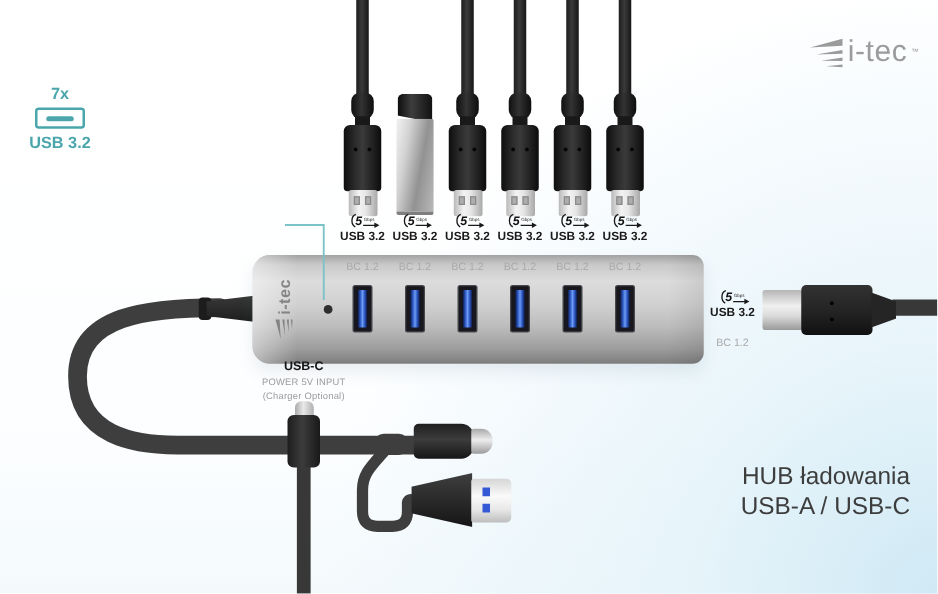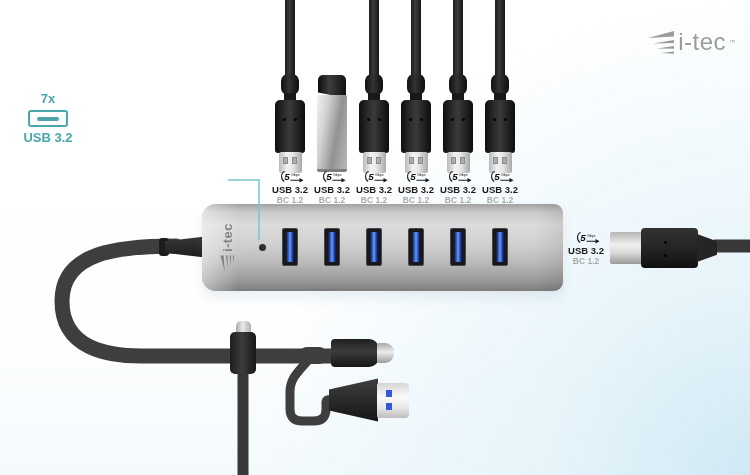--- a/index.html
+++ b/index.html
@@ -54,21 +54,21 @@
   .fd-cap{width:28px; height:23px; border-radius:5px 5px 2px 2px;
     background:linear-gradient(90deg,#0c0c0c,#3d3d3d 40%,#111);
     clip-path:polygon(0 0,100% 0,100% 100%,0 76%);}
   .fd-body{width:30px; height:77px; border-radius:2px;
     background:linear-gradient(100deg,#f2f2f2 0%, #d2d2d2 28%, #929292 62%, #b9b9b9 100%);
     border-bottom:3px solid #7e7e7e; box-sizing:border-box;}
 
   
   .plabel{width:52px; text-align:center;}
   .plabel .std{font-size:9.5px; font-weight:bold; color:#1a1a1a; margin-top:1px; letter-spacing:0px;}
-  .plabel .bc{font-size:8.5px; color:#a9a9a9; margin-top:0;font-weight:bold;}
+  .plabel .bc{font-size:8.5px; color:#a9a9a9; margin-top:13px;}
   .speed-svg{display:block; margin:0 auto; width:27px; height:13px;}
 
   
   .led-label{left:150px; top:168px; width:76px; text-align:right; font-size:9.5px; font-weight:bold; color:#111; line-height:11px;}
   .pw-label{left:193px; top:288px; width:100px; text-align:center;}
   .pw-label .t{font-size:10px; font-weight:bold; color:#151515;}
   .pw-label .s{font-size:7.5px; color:#9b9b9b; margin-top:2px; letter-spacing:.2px;}
   .caption{right:22px; top:369px; text-align:right; font-size:19.5px; color:var(--caption); line-height:24px;}
   .usbc-up-tip{left:236px; top:321px; width:15px; height:12px; border-radius:5px 5px 1px 1px;
     background:linear-gradient(90deg,#a9a9a9,#e9e9e9 45%,#b0b0b0);}
@@ -103,21 +103,21 @@
 <div id="stage" style="--accent: #4BA6AC; --brand: #9B9B9B; --caption: #3D3D3D;">
 
   <svg class="abs" width="750" height="475" style="left:0;top:0;z-index:1;">
     <path d="M 243 368 L 243 475" stroke="#383838" stroke-width="11" fill="none"></path>
     <path d="M 176 246 C 118 246 62 252 62 301 C 62 349 108 356 142 356 L 333 356" stroke="#3e3e3e" stroke-width="15" fill="none" stroke-linecap="round"></path>
     <rect x="299" y="347" width="28" height="17" rx="8" fill="#3e3e3e"></rect>
     <path d="M 311 357 C 298 372 290 378 290 392 L 290 409 Q 290 421 302 421 L 314 421 Q 326 421 326 409 L 326 402 Q 327 398 332 401" stroke="#3e3e3e" stroke-width="9" fill="none" stroke-linecap="round"></path>
     <path d="M 714 246 L 750 246" stroke="#383838" stroke-width="13" fill="none"></path>
   </svg>
 
-  <div class="abs badge" style="z-index:4;margin-top:24px;">
+  <div class="abs badge" style="z-index:4;">
     <div class="count">7x</div>
     <div class="usb-icon">
         <div class="bar"></div>
       </div>
     <div class="std">USB 3.2</div>
   </div>
 
   <div class="abs brand" style="z-index:4;">
     <svg width="30" height="26" viewBox="0 0 30 26">
       <path d="M29 2 L3 9 L29 7.5 Z" fill="#9b9b9b"></path>
@@ -285,20 +285,25 @@
         </div>
         <div class="port" style="left: 290px;">
           <div class="tongue"></div>
         </div>
       </div>
   </div>
 
   <div class="abs collar" style="z-index:1;"></div>
   <div class="abs strain" style="z-index:1;"></div>
 
+  <div class="abs pw-label" style="z-index:4;">
+    <div class="t">USB-C</div>
+    <div class="s">POWER 5V INPUT</div>
+    <div class="s">(Charger Optional)</div>
+  </div>
   <div class="abs usbc-up-tip" style="z-index:3;"></div>
   <div class="abs usbc-up-body" style="z-index:3;"></div>
 
   <div class="abs usbc-right-body" style="z-index:3;"></div>
   <div class="abs usbc-right-tip" style="z-index:3;"></div>
   <div class="abs usba-wedge" style="z-index:3;"></div>
   <div class="abs usba-shield" style="z-index:3;">
     <div class="usba-pin" style="left:9px;top:7px;"></div>
     <div class="usba-pin" style="left:9px;top:20px;"></div>
   </div>
@@ -316,14 +321,16 @@
       </div>
     </div>
   <div class="abs r-metal" style="z-index:3;"></div>
   <div class="abs r-body" style="z-index:3;">
     <div class="r-dot" style="left:23px;top:13px;"></div>
     <div class="r-dot" style="left:23px;top:26px;"></div>
   </div>
   <div class="abs r-taper" style="z-index:3;"></div>
 
   <div class="abs caption" style="z-index:4;">
+    <div>HUB ładowania</div>
+    <div>USB-A / USB-C</div>
   </div>
 </div>
 
 </body></html>

